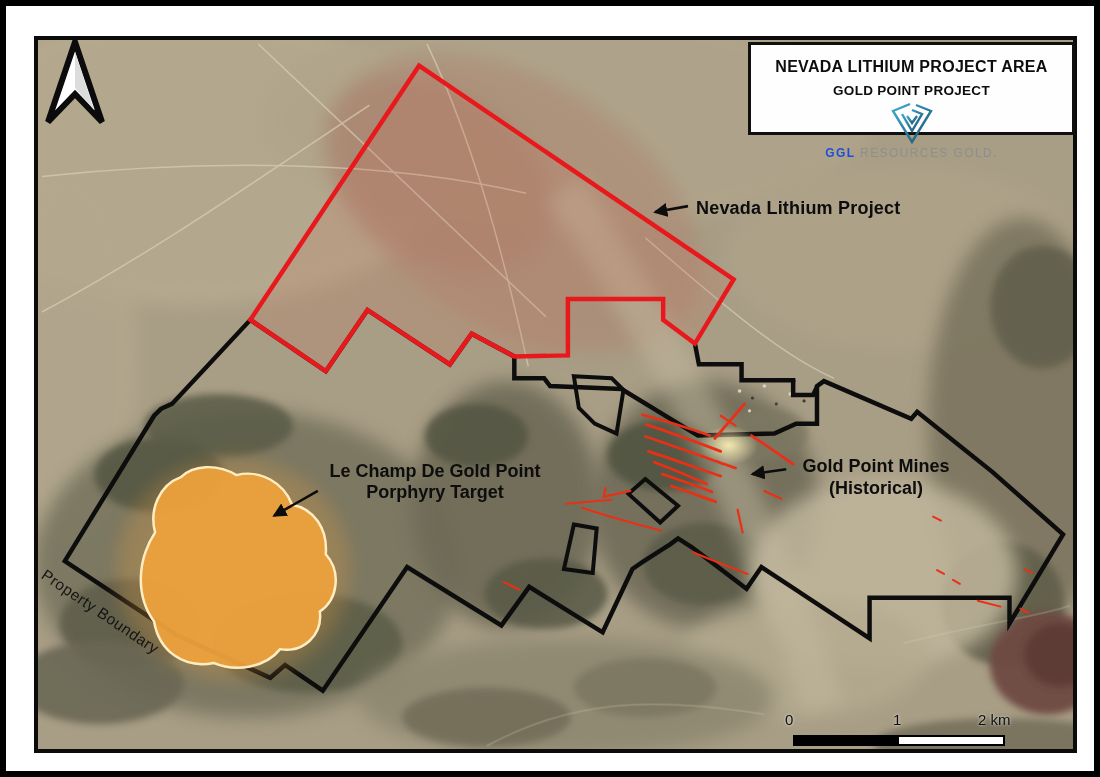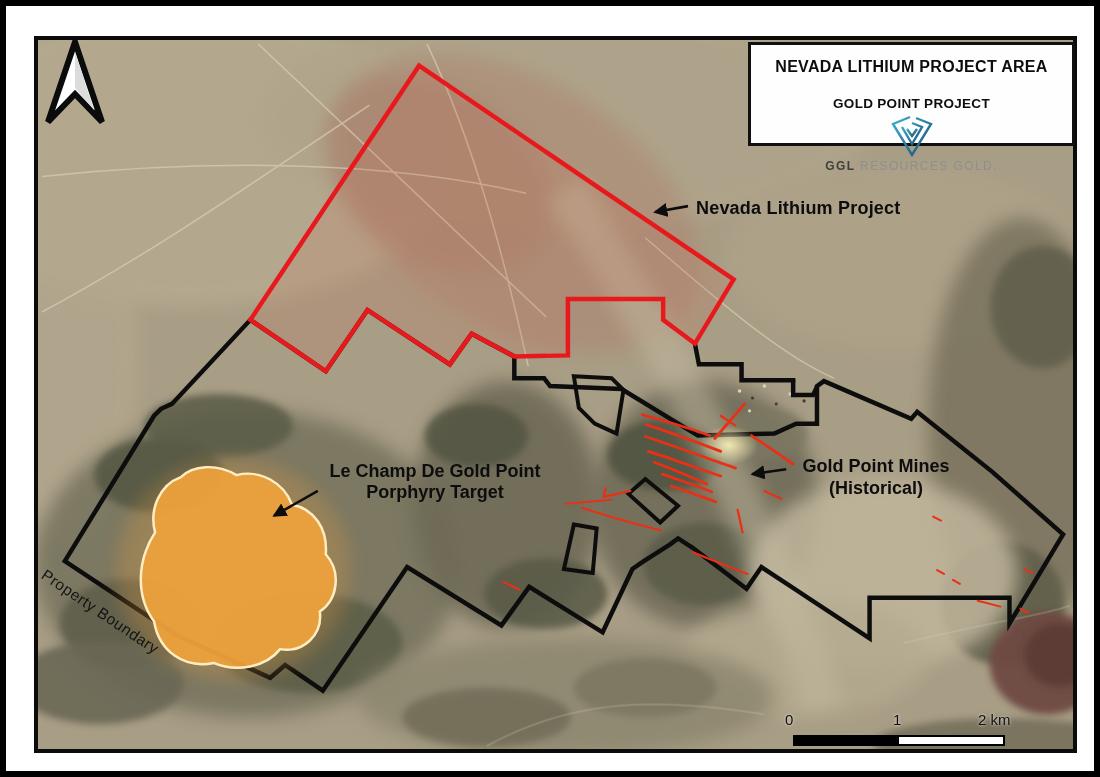--- a/index.html
+++ b/index.html
@@ -17,28 +17,28 @@
   .lbl{position:absolute;font-weight:bold;color:#0d0d0d;white-space:nowrap;}
   .lbl-lithium{left:690px;top:192px;font-size:18px;letter-spacing:.2px;}
   .lbl-porphyry{left:306px;top:455px;width:246px;text-align:center;font-size:18px;line-height:1.18;white-space:normal;}
   .lbl-mines{left:782px;top:450px;width:176px;text-align:center;font-size:18px;line-height:1.2;white-space:normal;}
   .lbl-propbound{
     position:absolute;left:42px;top:560px;font-size:15.5px;color:#141414;font-weight:normal;
     transform:rotate(34deg);transform-origin:0 0;letter-spacing:.5px;white-space:nowrap;
   }
   
   .title-box{
-    position:absolute;left:742px;top:36px;width:327px;height:104px;background:#fefefe;
+    position:absolute;left:742px;top:36px;width:327px;height:93px;background:#fefefe;
     box-sizing:border-box;border:3px solid #101010;text-align:center;
   }
   .title-line1{margin-top:13px;font-size:16px;font-weight:bold;color:#0d0d0d;letter-spacing:.3px;}
-  .title-line2{margin-top:20px;font-size:13.5px;font-weight:bold;color:#0d0d0d;letter-spacing:.3px;}
+  .title-line2{margin-top:7px;font-size:13.5px;font-weight:bold;color:#0d0d0d;letter-spacing:.3px;}
   .title-logo{margin-top:3px;height:44px;}
   .company-line{margin-top:1px;font-size:12px;letter-spacing:1.4px;}
-  .company-bold{font-weight:bold;color:#404040;}
+  .company-bold{font-weight:bold;color:#1d4ed8;}
   .company-rest{color:#8f8f8f;}
   
   .scale-tick{position:absolute;font-size:15px;color:#101010;text-shadow:0 0 3px rgba(255,255,255,.85);}
   .tick0{left:779px;top:705px;}
   .tick1{left:887px;top:705px;}
   .tick2{left:972px;top:705px;}
   .scale-bar{
     position:absolute;left:787px;top:729px;width:212px;height:11px;
     box-sizing:border-box;border:2px solid #000;background:#ffffff;
   }

